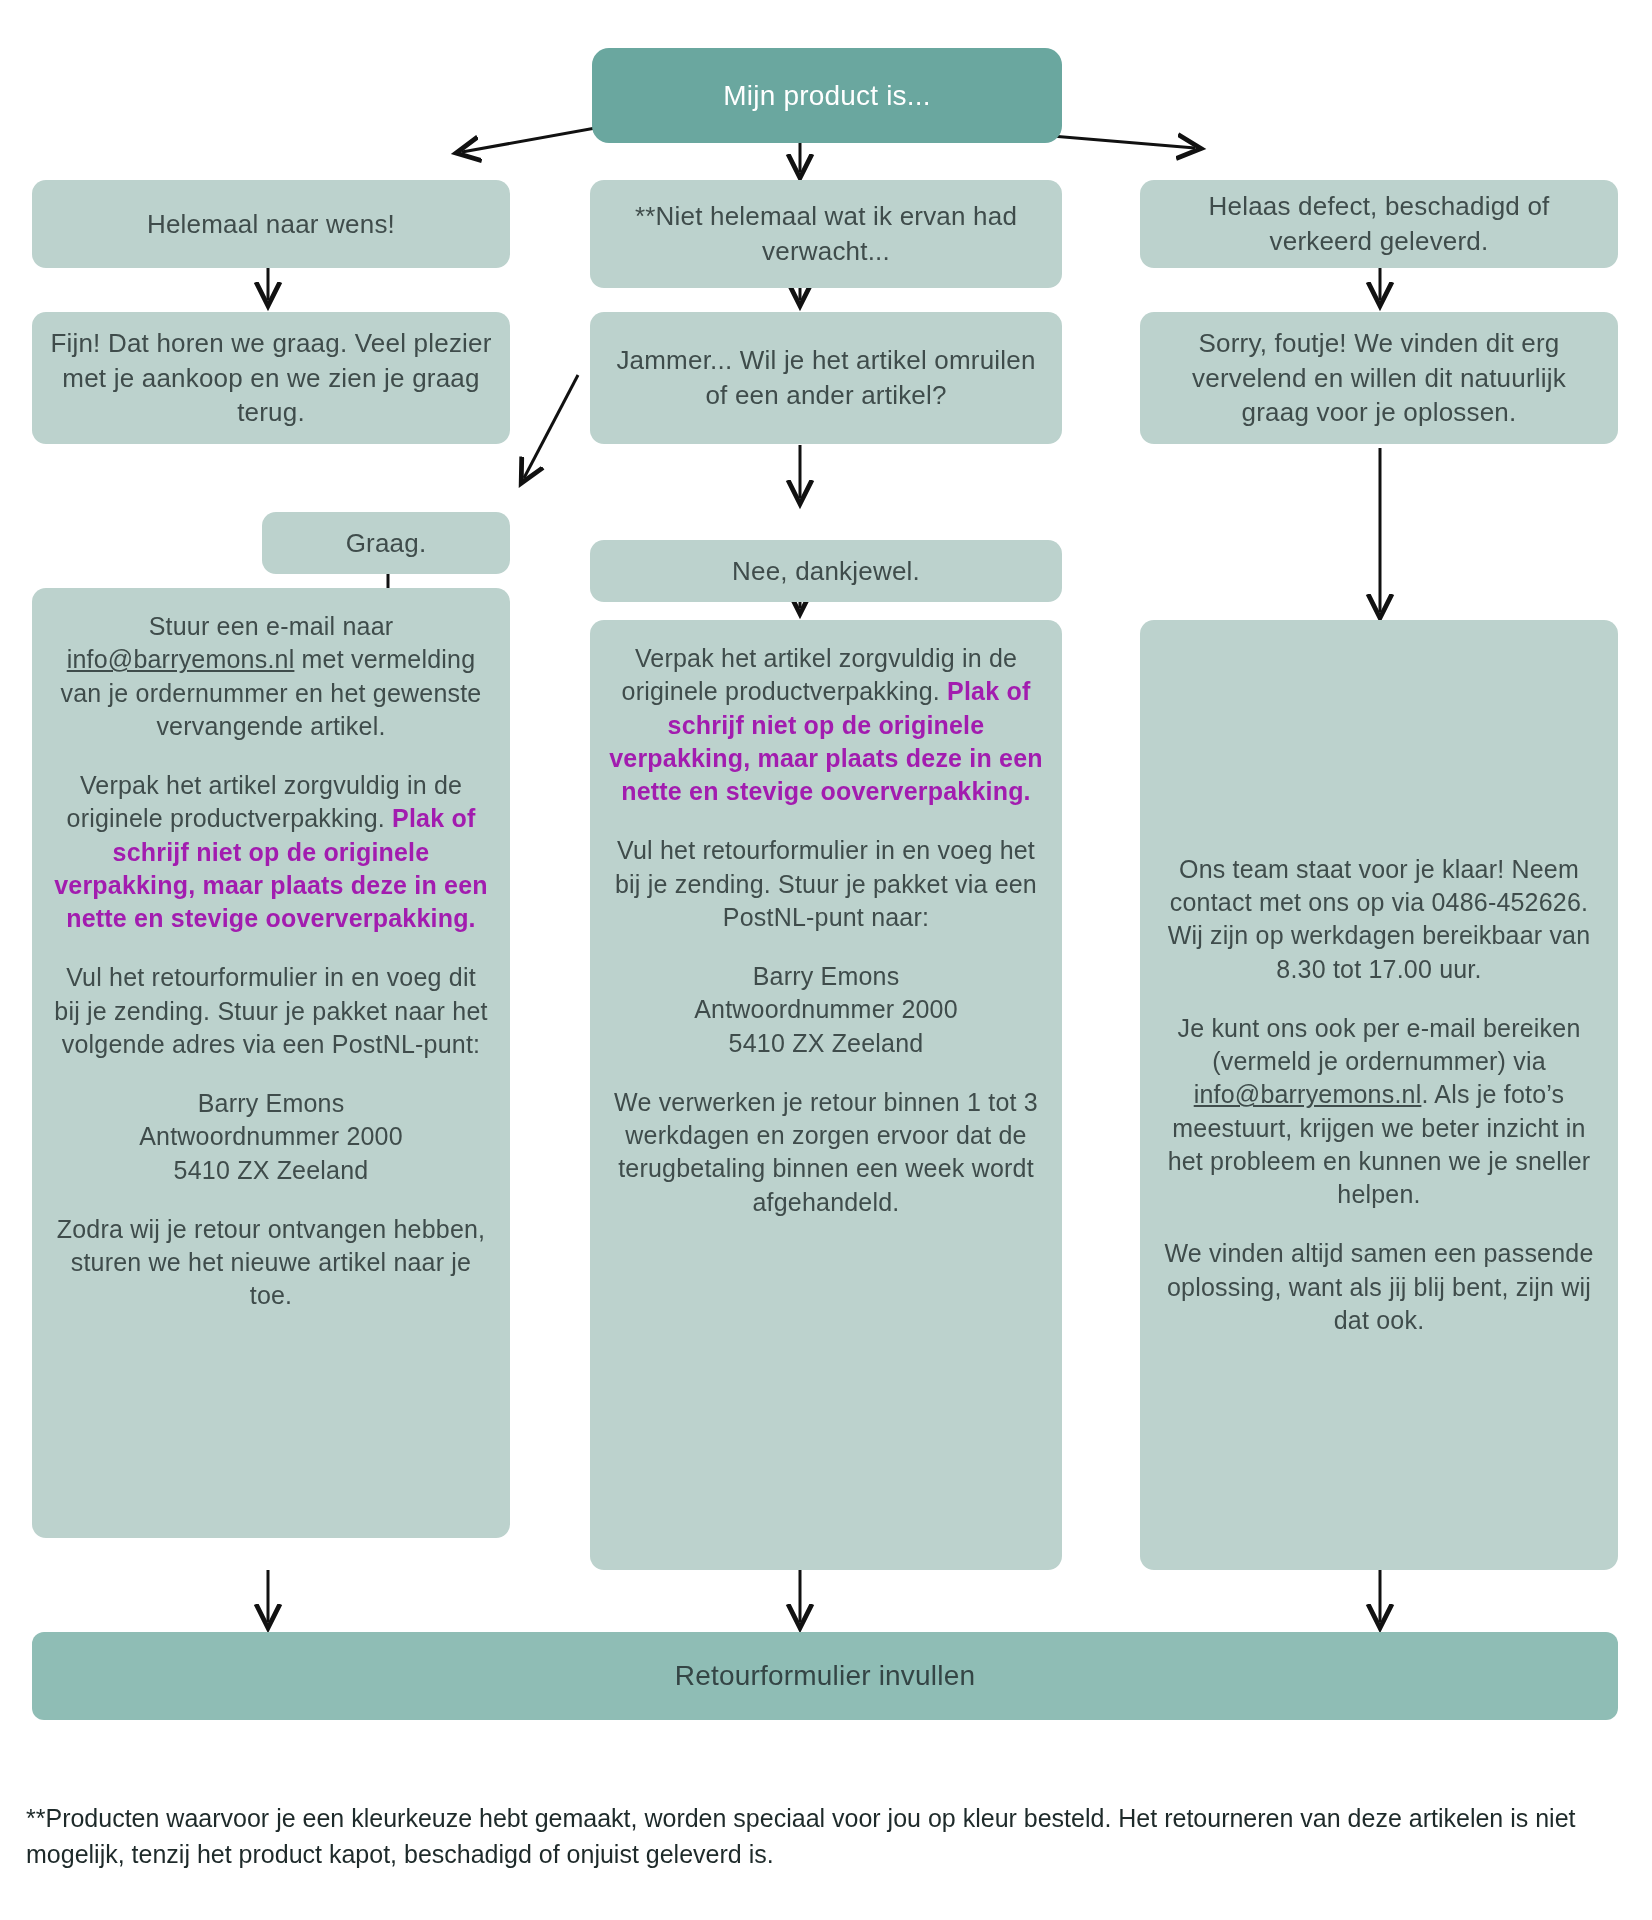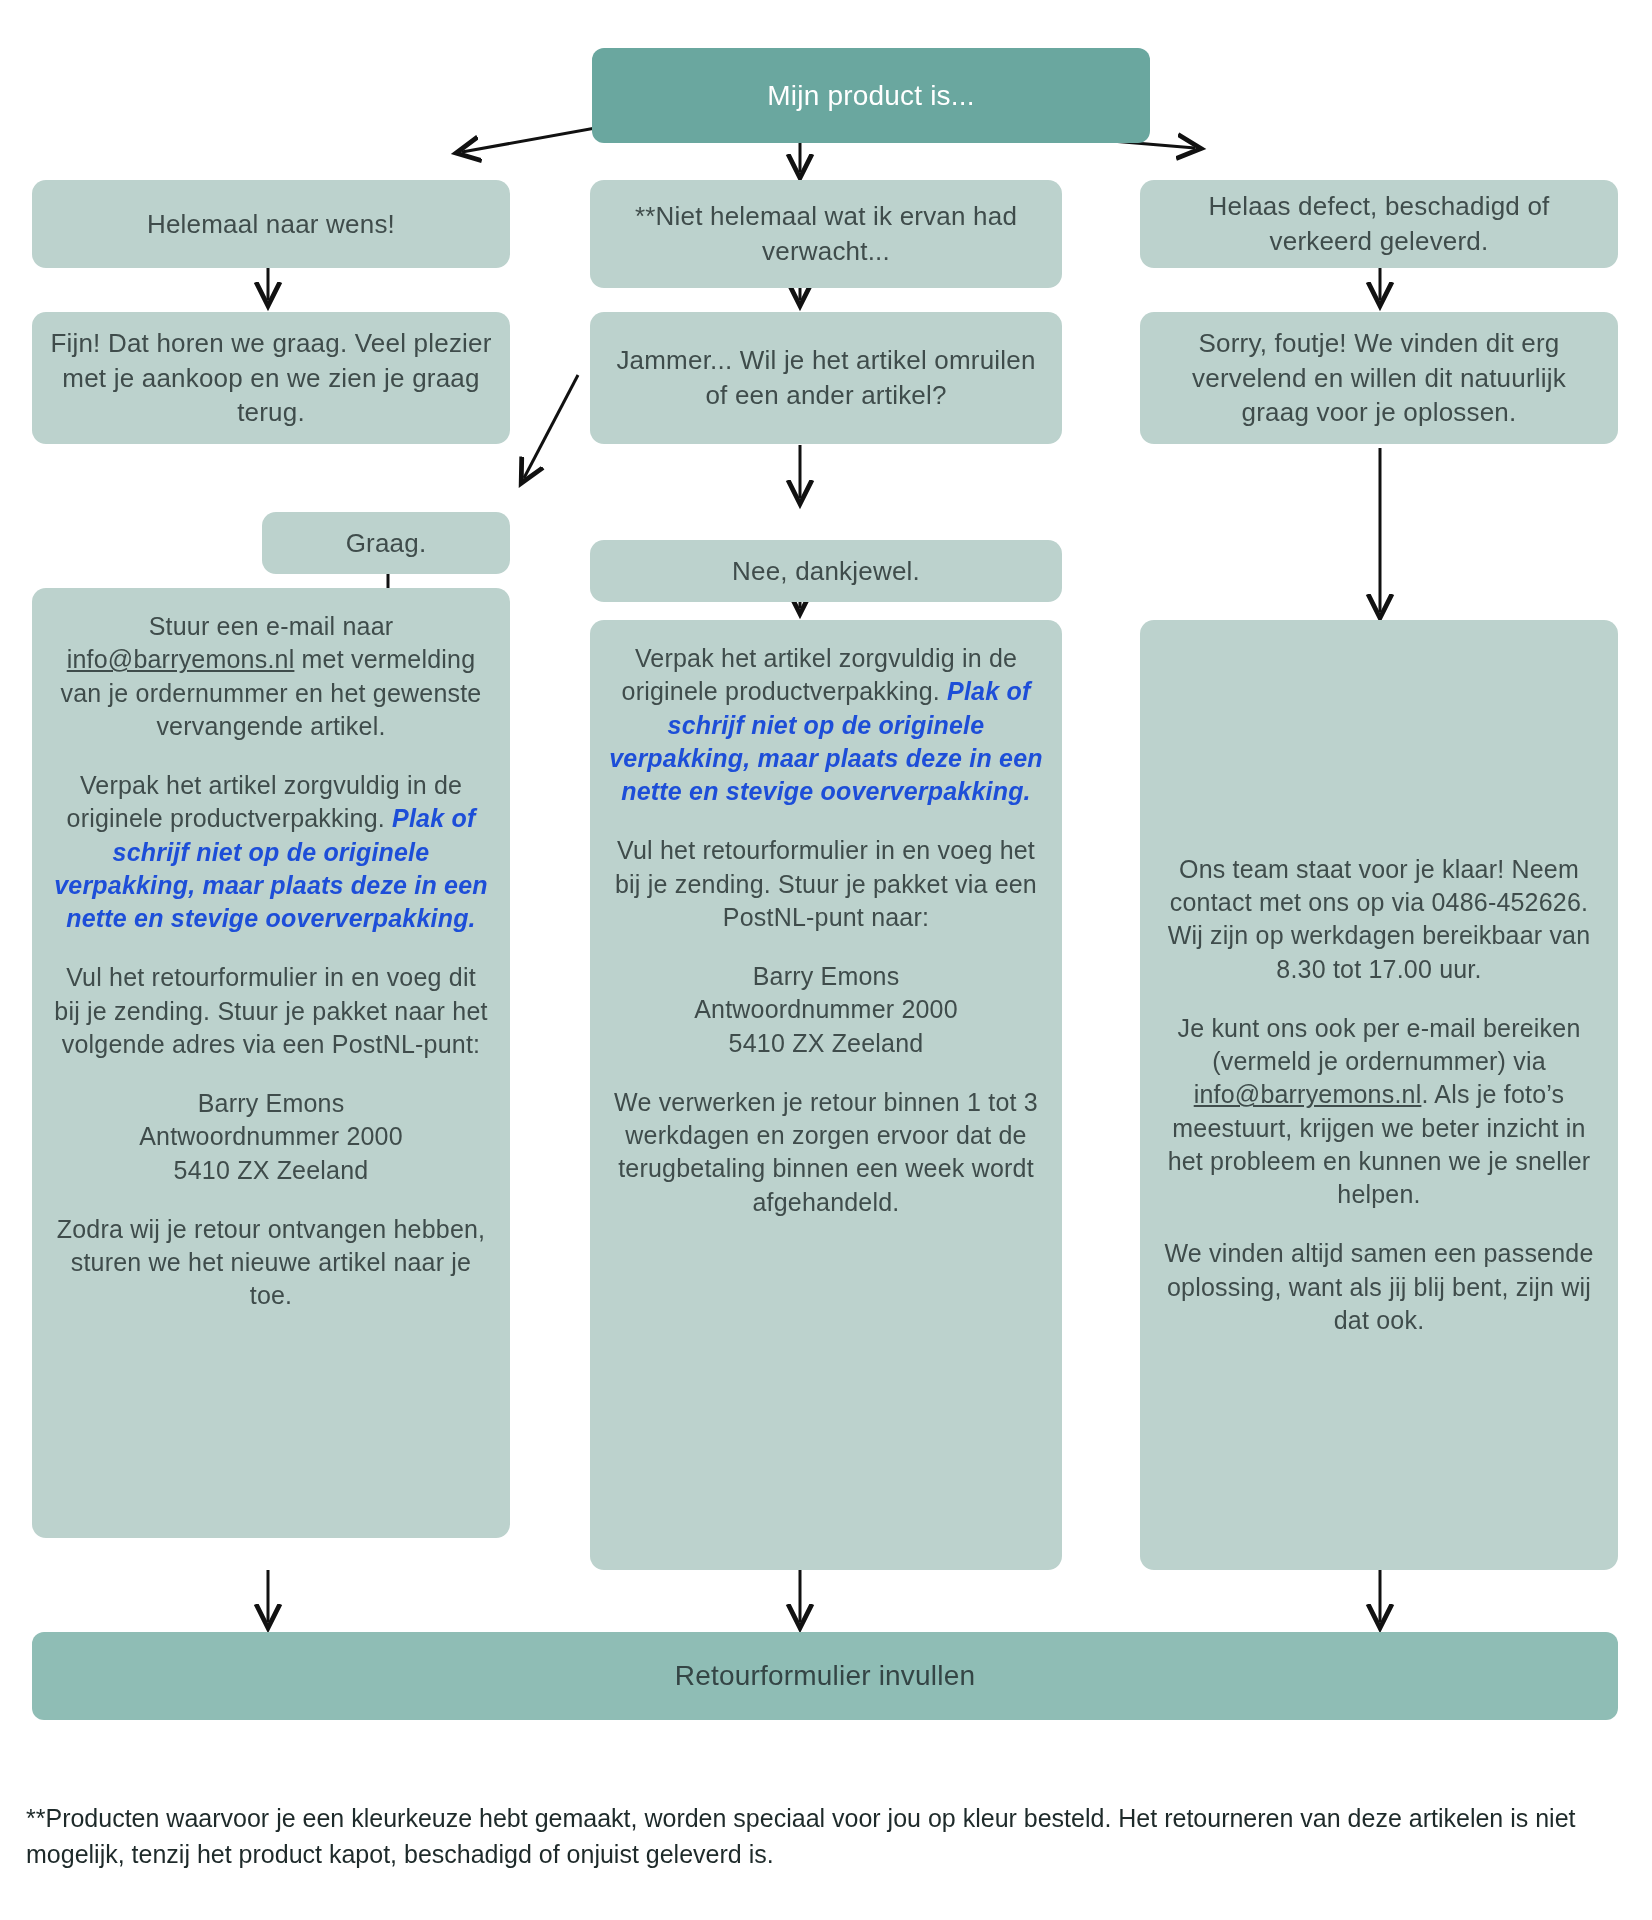--- a/index.html
+++ b/index.html
@@ -41,21 +41,21 @@
     border-radius:12px;
     font-size:28px;
   }
   .box.tall{
     align-items:flex-start;
     padding-top:22px;
   }
   .inner{width:100%;}
   .p{margin:0 0 26px 0;}
   .p:last-child{margin-bottom:0;}
-  .b{font-weight:700;color:#1d4ed8;font-style:italic;}
+  .b{font-weight:700;color:#a21caf;}
   .lnk{text-decoration:underline;}
 
   svg.connectors{position:absolute;left:0;top:0;width:1652px;height:1920px;pointer-events:none;}
 
   .note{
     position:absolute;
     left:26px;
     top:1800px;
     width:1600px;
     font-size:25px;
@@ -87,21 +87,21 @@
       <path d="M800,445 L800,498"></path>
       <path d="M1380,448 L1380,612"></path>
       <path d="M388,573 L388,608"></path>
       <path d="M800,573 L800,608"></path>
       <path d="M268,1570 L268,1622"></path>
       <path d="M800,1570 L800,1622"></path>
       <path d="M1380,1570 L1380,1622"></path>
     </g>
   </svg>
 
-  <div class="box header" style="left:592px;top:48px;width:558px;height:95px;">
+  <div class="box header" style="left:592px;top:48px;width:470px;height:95px;border-radius:17px;">
     <span>Mijn product is...</span>
   </div>
 
   <div class="box" style="left:32px;top:180px;width:478px;height:88px;">
     <span>Helemaal naar wens!</span>
   </div>
 
   <div class="box" style="left:590px;top:180px;width:472px;height:108px;">
     <span>**Niet helemaal wat ik ervan had verwacht...</span>
   </div>

